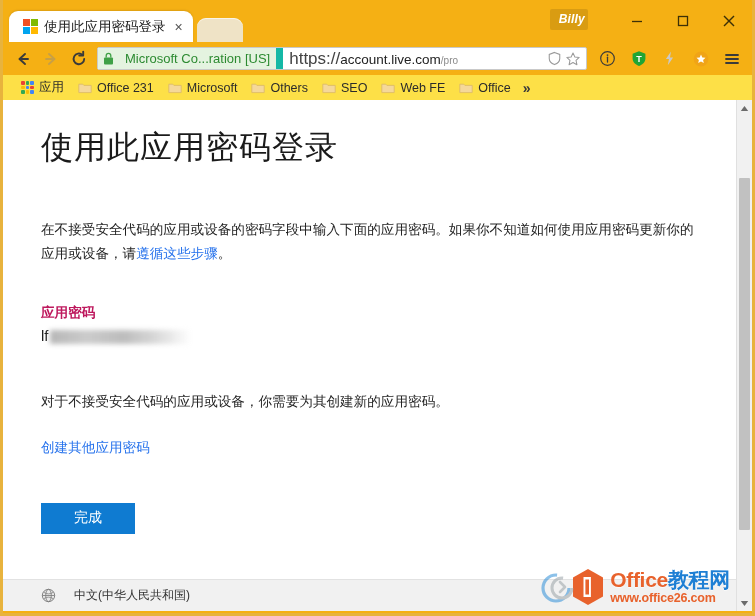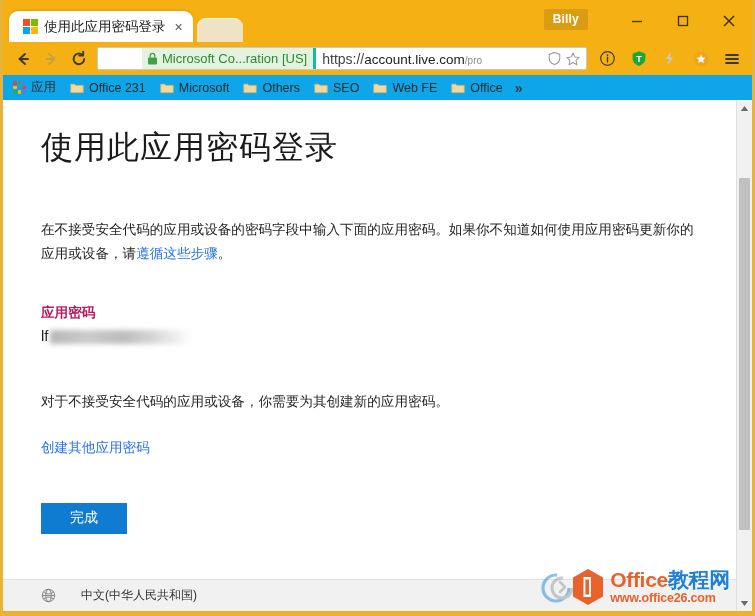--- a/index.html
+++ b/index.html
@@ -100,25 +100,26 @@
     right: 0; top: 0;
     height: 42px;
     display: flex;
     align-items: center;
   }
   #profile-chip {
     background: #d99c12;
     color: #fff;
     font-size: 12px;
     font-weight: bold;
-    padding: 3px 9px 4px 9px;
+    padding: 3px 3px 4px 9px;
     border-radius: 2px;
     margin-right: 26px;
     margin-top: -4px;
     letter-spacing: .2px;
+    font-style: italic;
   }
   .wbtn {
     width: 46px;
     height: 30px;
     display: flex;
     align-items: center;
     justify-content: center;
     color: #4a3a10;
   }
   .wbtn svg { display:block; }
@@ -147,42 +148,41 @@
     border-radius: 2px;
     display: flex;
     align-items: center;
     margin: 0 6px 0 4px;
     overflow: hidden;
     box-sizing: border-box;
   }
   #ev-badge {
     display: flex;
     align-items: center;
-    gap: 4px;
+    gap: 11px;
     background: #e4f3e0;
-    border-right: 3px solid #14b8a6;
+    border-right: 7px solid #14b8a6;
     height: 100%;
     padding: 0 6px 0 5px;
     box-sizing: border-box;
-    margin-left: 44px;
   }
   #ev-text {
     font-size: 13px;
     color: #2c8a31;
     white-space: nowrap;
   }
   #url-wrap {
     display: flex;
     align-items: baseline;
     padding-left: 6px;
     flex: 1 1 auto;
     overflow: hidden;
     white-space: nowrap;
   }
-  .url-scheme { font-size: 14px; color: #444; }
+  .url-scheme { font-size: 17px; color: #444; }
   .url-host   { font-size: 13.5px; color: #222; }
   .url-path   { font-size: 10px; color: #8a8a8a; }
   #omni-icons {
     display: flex;
     align-items: center;
     gap: 3px;
     padding-right: 5px;
     flex: 0 0 auto;
   }
   #ext-icons {
@@ -192,24 +192,24 @@
     flex: 0 0 auto;
   }
   .extbtn {
     width: 29px; height: 28px;
     display: flex; align-items: center; justify-content: center;
   }
 
   
   #bookmarks {
     height: 25px;
-    background: #0ea5e9;
-    display: flex;
-    align-items: center;
-    padding: 0 4px;
+    background: #fde047;
+    display: flex;
+    align-items: center;
+    padding: 0 12px;
     box-sizing: border-box;
     gap: 2px;
     overflow: hidden;
   }
   .bm {
     display: flex;
     align-items: center;
     gap: 5px;
     padding: 2px 6px;
     border-radius: 2px;
@@ -297,21 +297,21 @@
         rgba(206,206,206,0.80) 74%,
         rgba(232,232,232,0.35) 94%,
         rgba(255,255,255,0) 100%);
     filter: blur(2.4px);
     border-radius: 1px;
   }
   #para2 { margin-top: 44px; }
   #link2-wrap { margin-top: 24px; }
   #done-button {
     margin-top: 46px;
-    width: 86px;
+    width: 94px;
     height: 31px;
     background: #0f7bd1;
     color: #ffffff;
     font-size: 14px;
     border: none;
     border-radius: 0;
     cursor: pointer;
     font-family: inherit;
     display: block;
   }
@@ -322,21 +322,21 @@
     left: 0; right: 16px; bottom: 0;
     height: 32px;
     background: #f1f1f1;
     border-top: 1px solid #e2e2e2;
     display: flex;
     align-items: center;
     padding-left: 38px;
     box-sizing: border-box;
   }
   #footer-lang {
-    display: flex; align-items: center; gap: 25px;
+    display: flex; align-items: center; gap: 18px;
   }
   #footer-text { font-size: 12px; color: #333; }
 
   
   #scrollbar {
     position: absolute;
     top: 0; right: 0; bottom: 0;
     width: 16px;
     background: #f1f1f1;
     border-left: 1px solid #e0e0e0;

